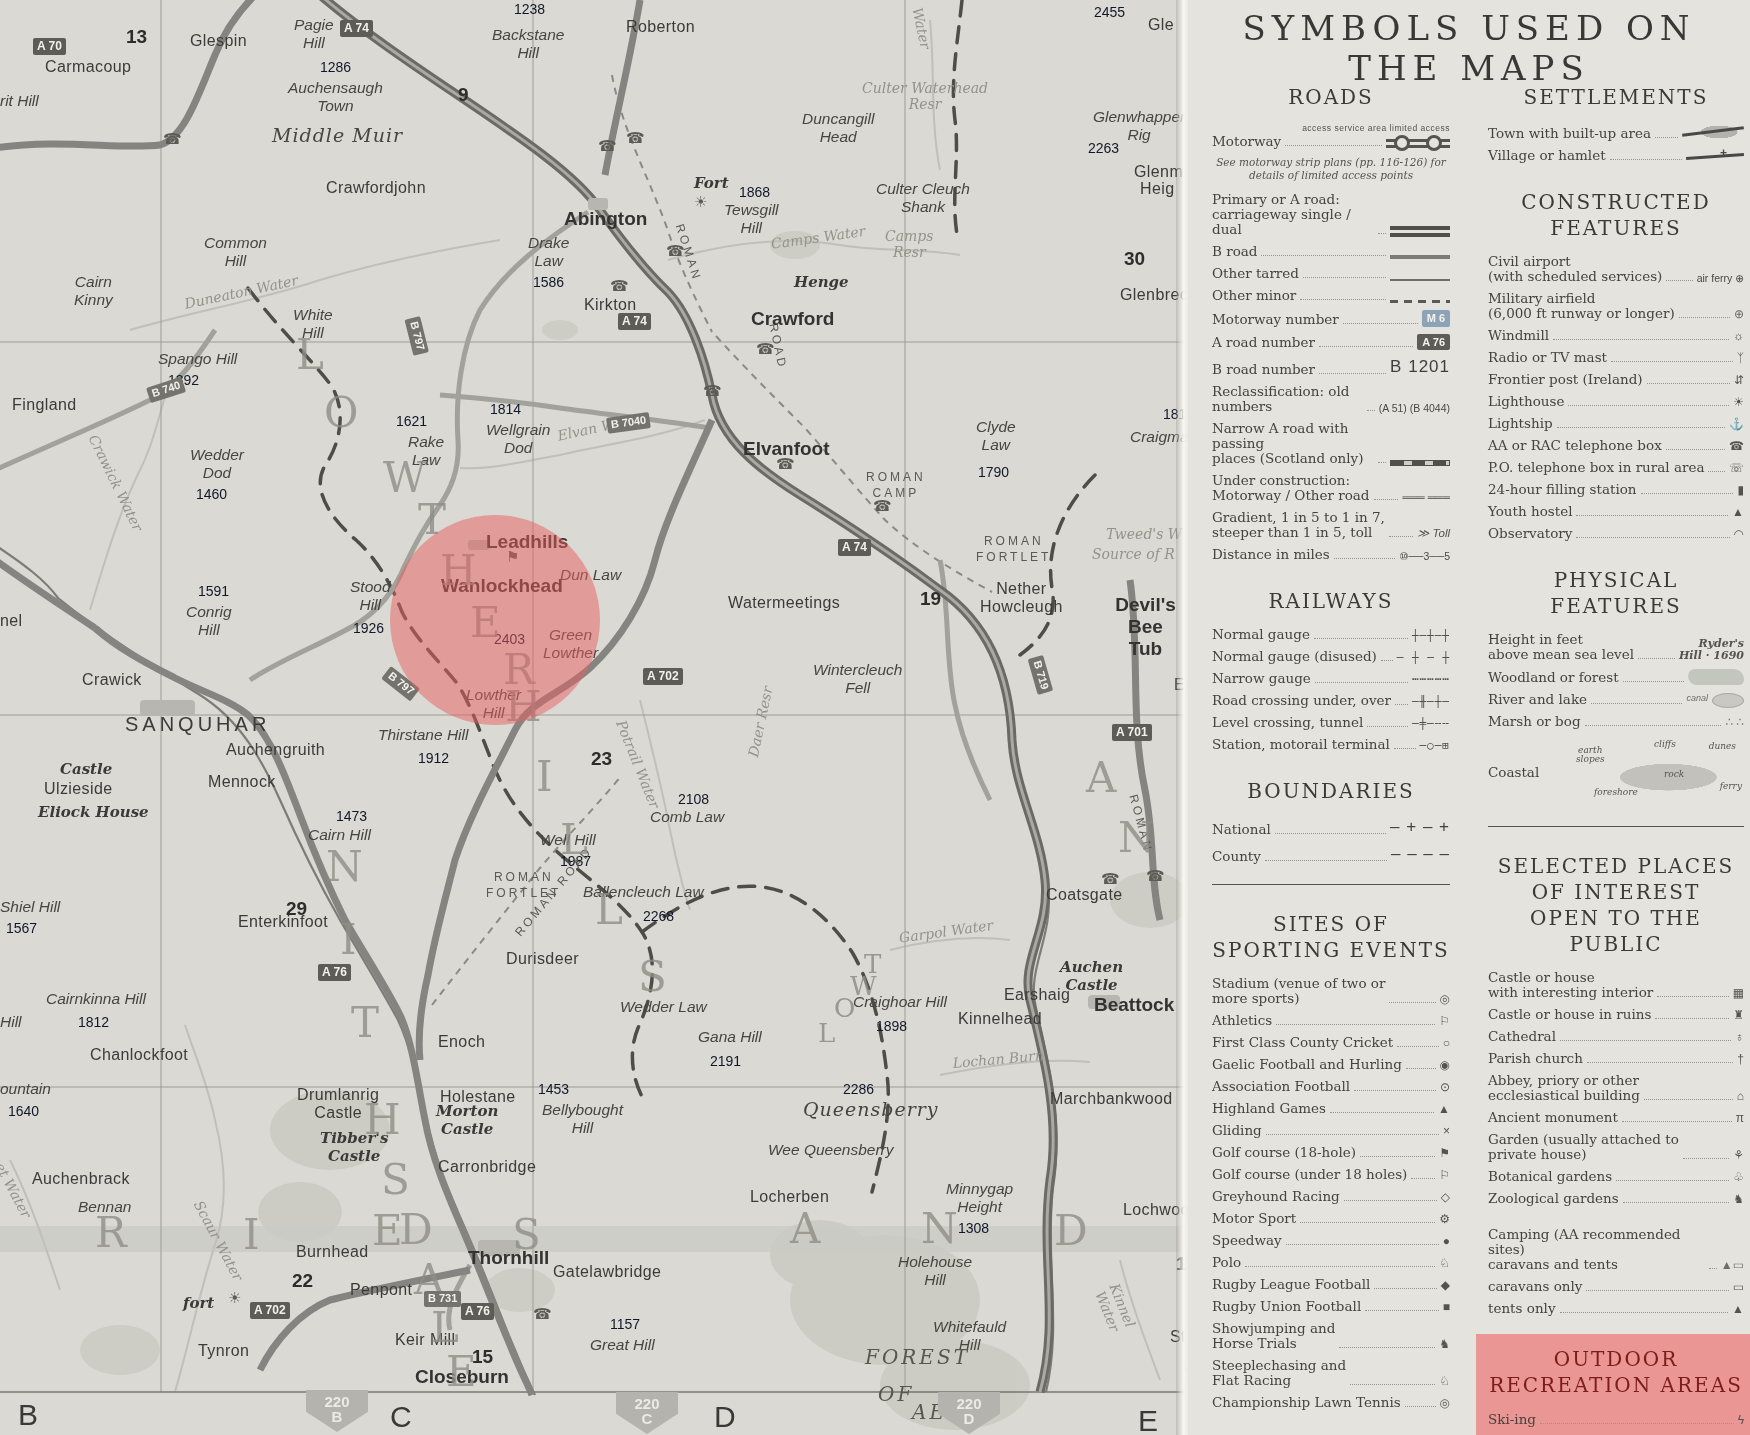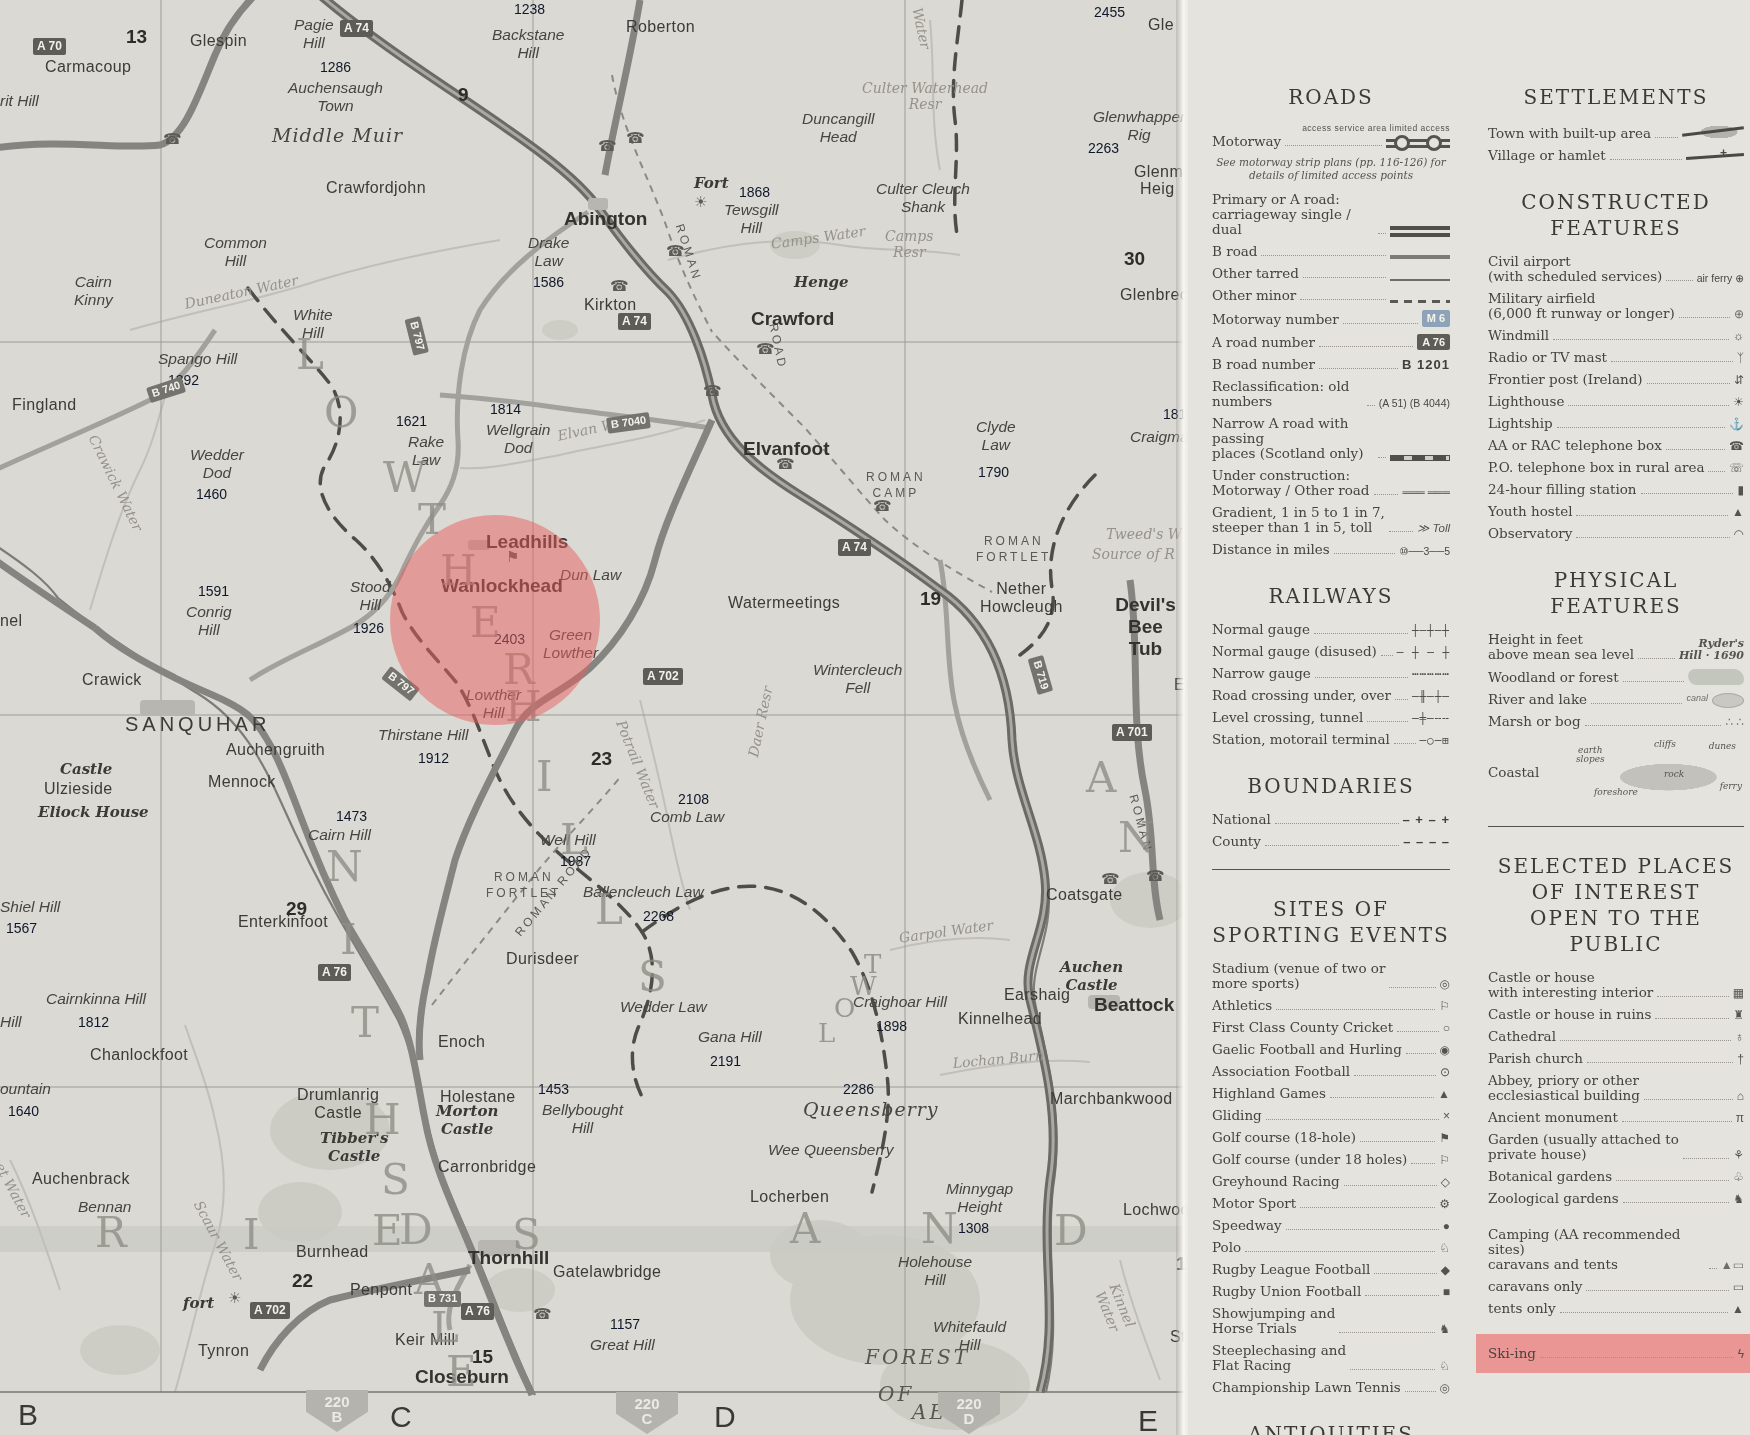--- a/index.html
+++ b/index.html
@@ -52,21 +52,21 @@
   .s-mwy::before,.s-mwy::after{content:"";position:absolute;width:10px;height:10px;border:3px solid #55544f;border-radius:50%;background:#e4e3dd;top:-2px;}
   .s-mwy::before{left:8px;} .s-mwy::after{right:8px;}
   .s-dual{width:60px;height:11px;border-top:4px solid #504f4a;border-bottom:4px solid #504f4a;box-sizing:border-box;}
   .s-b{width:60px;height:4px;background:#7c7b74;}
   .s-thin{width:60px;height:2px;background:#6e6d66;}
   .s-dash{width:60px;height:3px;background:repeating-linear-gradient(90deg,#5a5954 0 8px,transparent 8px 14px);}
   .s-narrow{width:60px;height:6px;background:repeating-linear-gradient(90deg,#504f4a 0 13px,#cfcec8 13px 21px);border:1px solid #504f4a;box-sizing:border-box;}
   .badge{color:#f3f2ec;font:bold 11px/1.5 "Liberation Sans",sans-serif;padding:0 5px;border-radius:2px;}
   .badge-m{background:#8fa3b8;}
   .badge-a{background:#5d5c57;}
-  .s-bold{font-weight:bold;font-size:13px;color:#413f3b;letter-spacing:1px;}
+  .s-bold{font-weight:normal;font-size:17px;color:#413f3b;letter-spacing:1px;}
   .s-small{font-size:10.5px;color:#4a4843;}
   .s-it{font-style:italic;font-size:11.5px;}
   .s-lt{color:#6e6d66;}
   .s-ryder{font-family:"DejaVu Serif",serif;font-style:italic;font-weight:bold;font-size:11px;text-align:right;line-height:12px;}
   .s-rl{font-size:11px;letter-spacing:1px;color:#504f4a;font-family:"DejaVu Sans Mono",monospace;}
   .s-town{width:62px;height:18px;position:relative;background:radial-gradient(ellipse 26px 9px at 60% 50%,#b3b2ac 70%,transparent 71%);}
   .s-town::after{content:"";position:absolute;left:0;top:7px;width:62px;height:3px;background:#4a4945;transform:rotate(-7deg);}
   .s-village{width:58px;height:13px;position:relative;}
   .s-village::after{content:"";position:absolute;left:0;top:5px;width:58px;height:3px;background:#4a4945;transform:rotate(-4deg);}
   .s-village::before{content:"+";position:absolute;left:34px;top:-4px;font-weight:bold;color:#4a4945;}
@@ -460,20 +460,21 @@
         <div class="map-arrow" style="white-space: pre-line; left: 616px; top: 1392px;">220
 C</div>
         <div class="map-arrow" style="white-space: pre-line; left: 938px; top: 1392px;">220
 D</div>
       </div>
     <div class="red-circle"></div>
     <div class="paper-edge"></div>
   </div>
 
   <div class="legend">
+    <h1>SYMBOLS USED ON THE MAPS</h1>
     <div class="col col-l">
         <div class="lg-h">ROADS</div>
         <div class="micro">access   service area   limited access</div>
         <div class="lg-row">
           <span class="lg-l">Motorway</span>
           <span class="lead"></span>
           <span class="sym s-mwy"></span>
         </div>
         <div class="lg-note">See motorway strip plans (pp. 116-126) for
 details of limited access points</div>
@@ -855,20 +856,22 @@
           <span class="lg-l">caravans only</span>
           <span class="lead"></span>
           <span class="sym ">▭</span>
         </div>
         <div class="lg-row">
           <span class="lg-l">tents only</span>
           <span class="lead"></span>
           <span class="sym ">▲</span>
         </div>
         <div class="hl-box">
+          <div class="lg-h lg-h-red">OUTDOOR
+RECREATION AREAS</div>
           <div class="lg-row">
             <span class="lg-l">Ski-ing</span>
             <span class="lead"></span>
             <span class="sym ">ϟ</span>
           </div>
         </div>
       </div>
   </div>
 </div>
 

